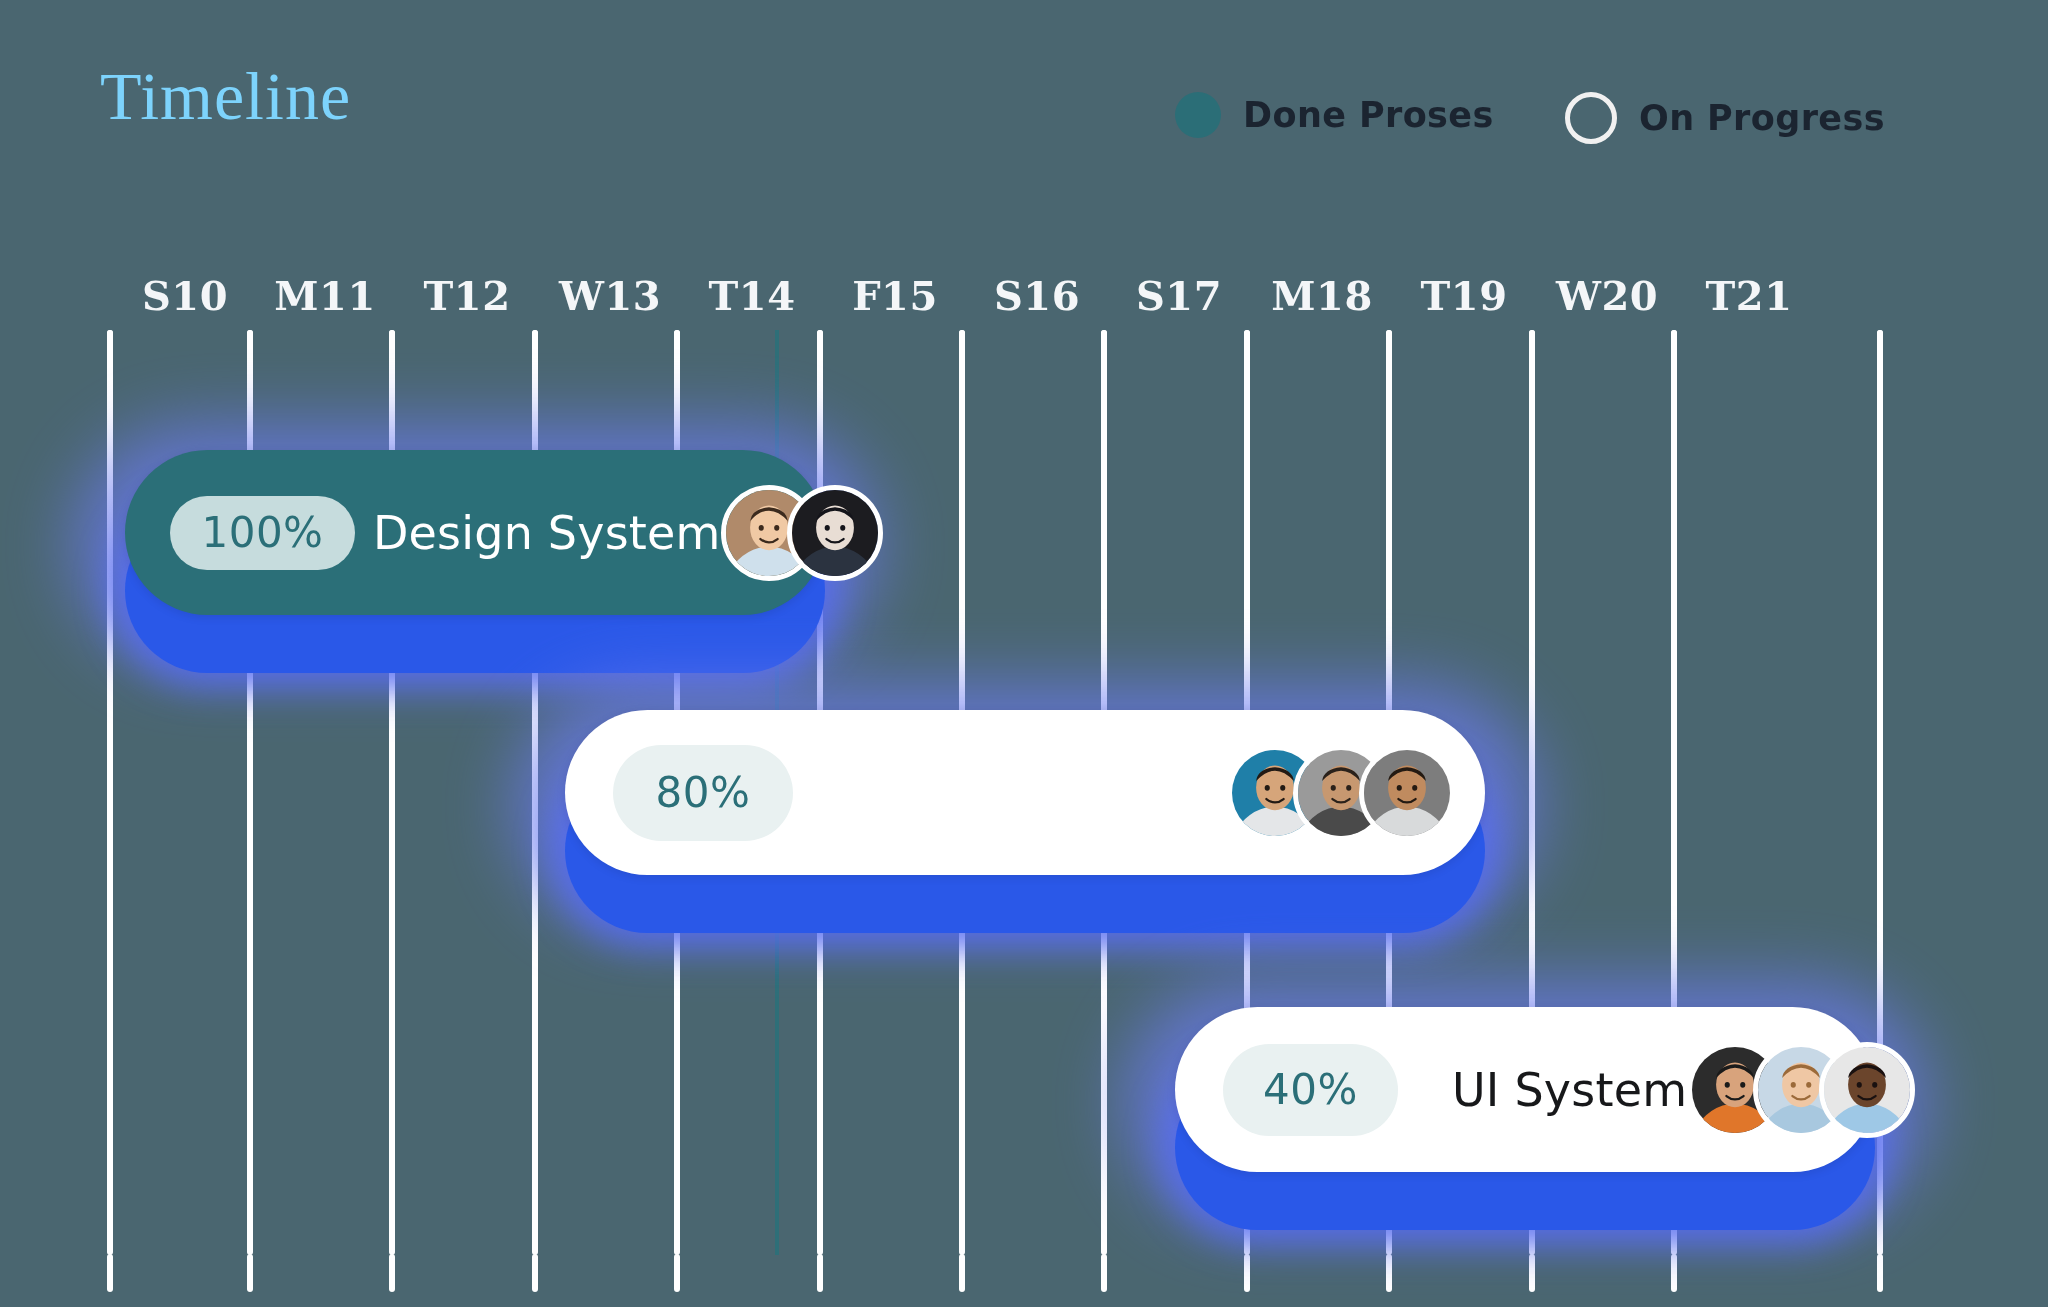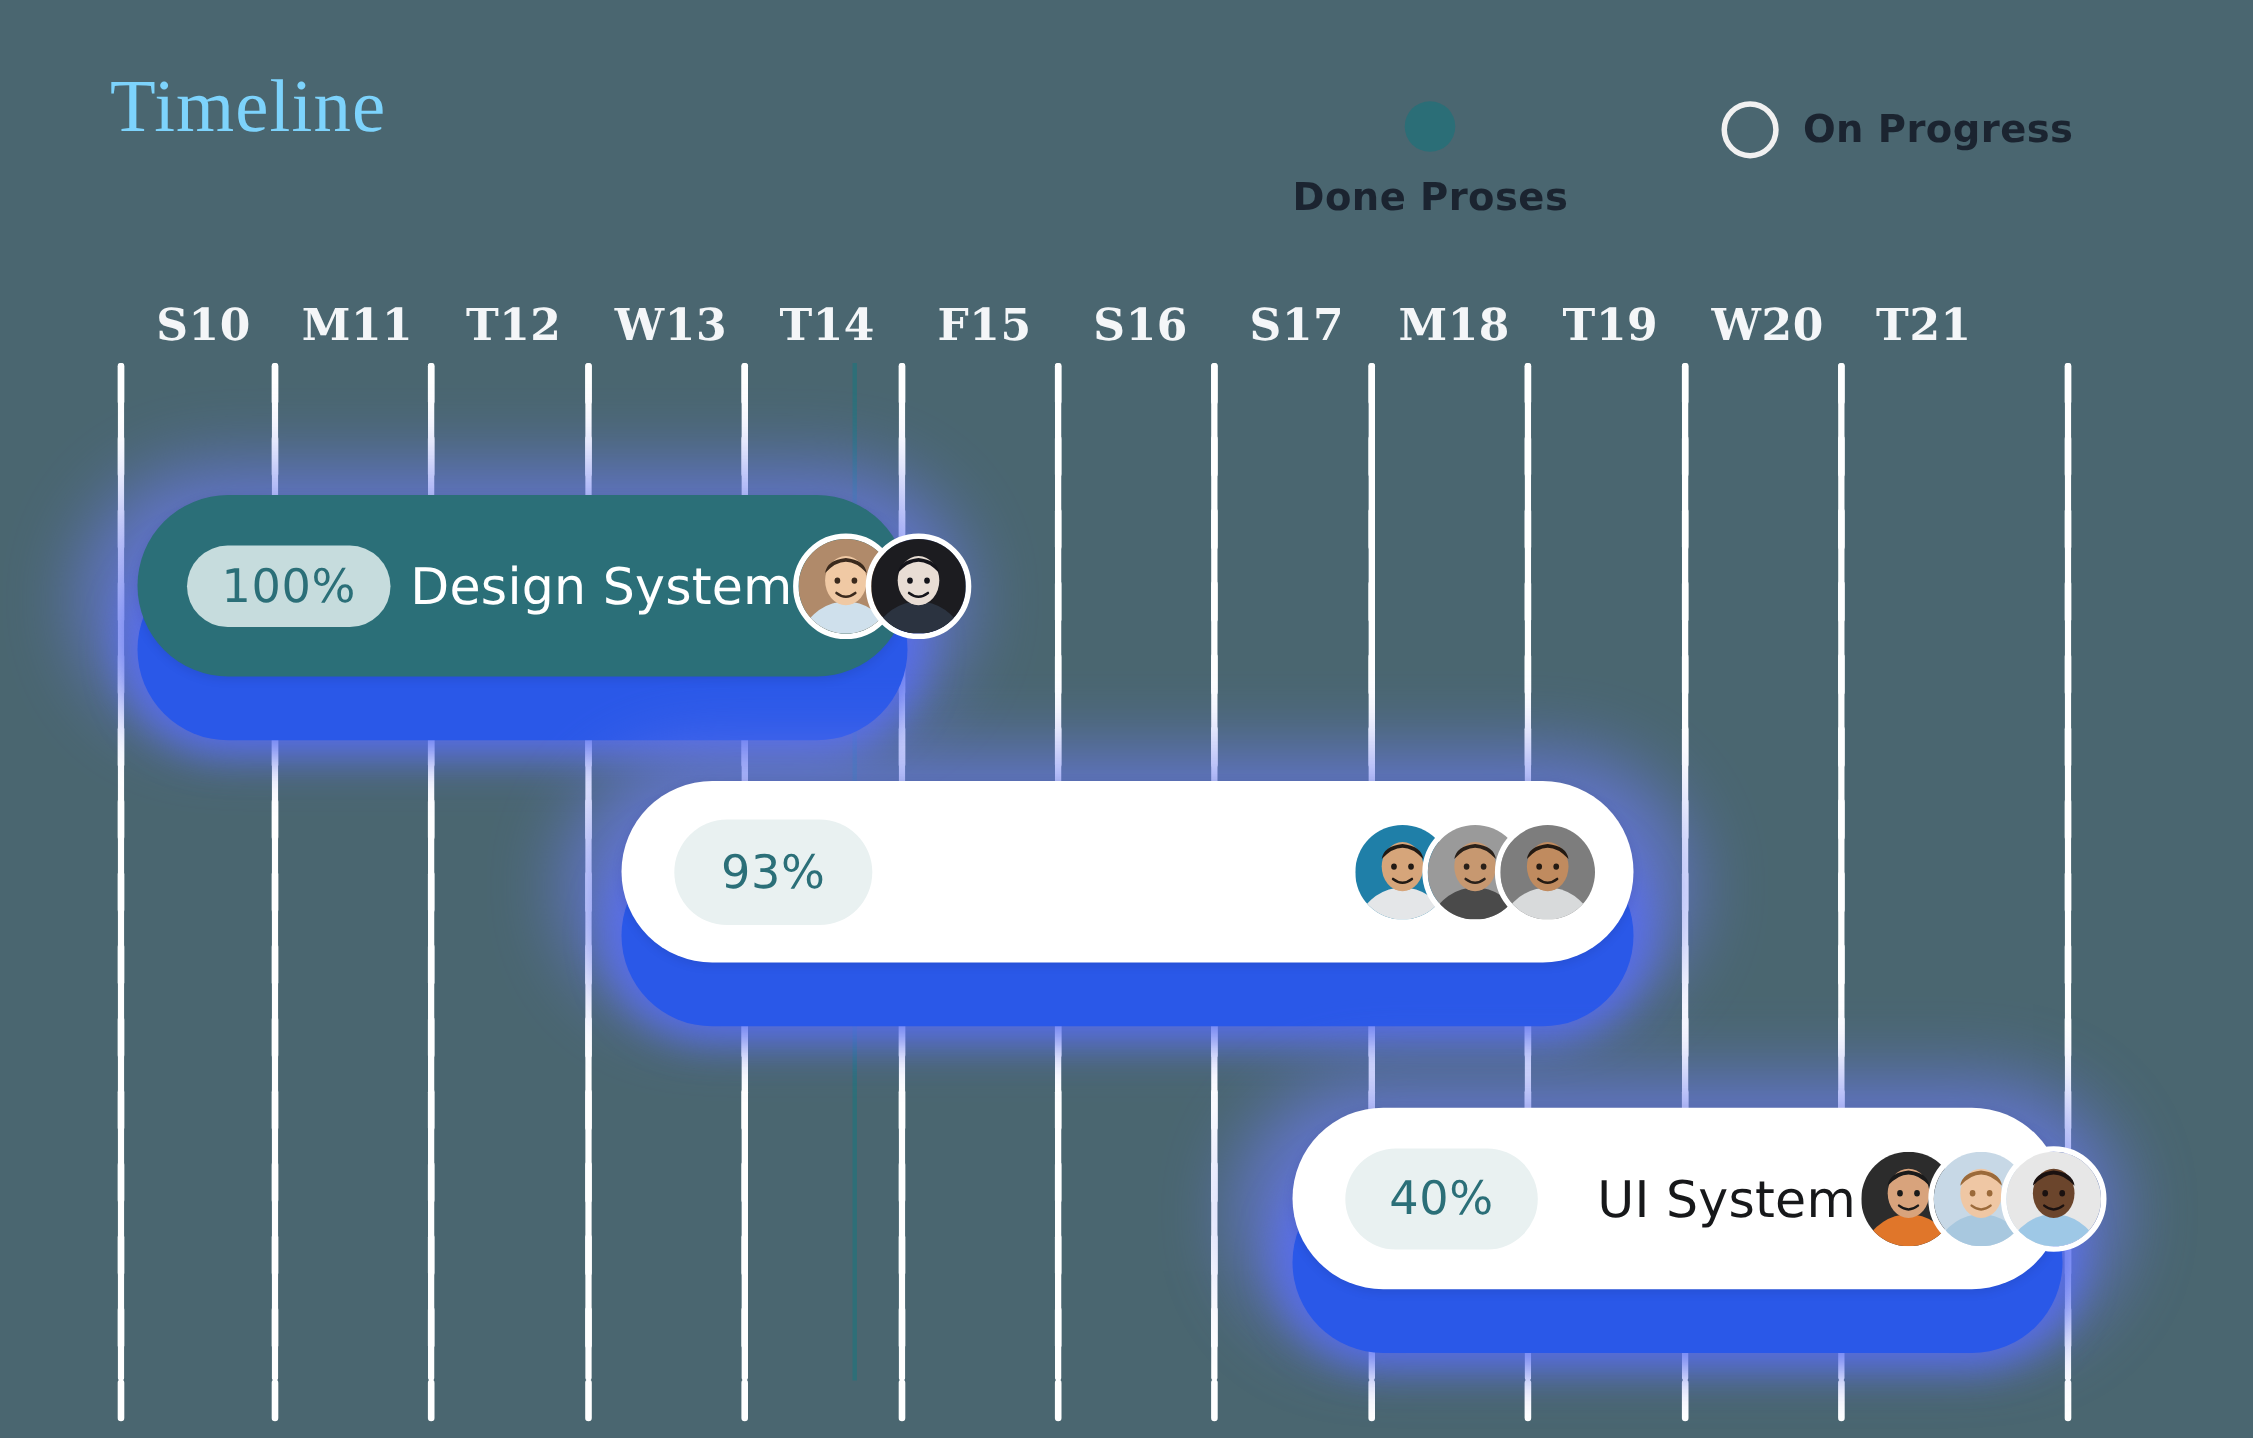--- a/index.html
+++ b/index.html
@@ -12,21 +12,21 @@
   #stage{position:absolute;inset:0;}
 
   
   .title{
     position:absolute;left:100px;top:62px;
     font-size:68px;line-height:1;letter-spacing:1px;
     color:#7dd3fc;font-weight:400;
     font-family:Liberation Serif, serif;
   }
   .legend{position:absolute;top:92px;display:flex;align-items:center;gap:22px;}
-  .legend.done{left:1175px;flex-direction:column;}
+  .legend.done{left:1175px;}
   .legend.prog{left:1565px;}
   .dot-filled{width:46px;height:46px;border-radius:50%;background:#2b6e77;display:block;}
   .dot-hollow{width:42px;height:42px;border-radius:50%;border:5px solid #f1f1f1;background:transparent;display:block;}
   .legend-label{
     font-size:35px;color:#1b2430;font-weight:600;letter-spacing:.4px;
     font-family:"DejaVu Sans", sans-serif;white-space:nowrap;
   }
 
   
   #grid{position:absolute;left:0;top:0;width:2048px;height:1307px;}
@@ -391,21 +391,21 @@
               </svg>
             </div>
           </div>
         </div>
       </div>
       <div class="task" style="left: 565px; top: 710px; width: 920px; height: 165px;">
         <div class="glow"></div>
         <div class="under" style="background: rgb(42, 88, 232);"></div>
         <div class="bar white" style="padding: 0px 0px 0px 48px;">
           <div class="pill" style="width: 180px; height: 96px;">
-            <span>93%</span>
+            <span>80%</span>
           </div>
           <div class="avatars" style="margin-left: auto; margin-right: 30px;">
             <div class="av">
               <svg viewBox="0 0 100 100" preserveAspectRatio="xMidYMid slice">
                 <rect width="100" height="100" fill="#1f7fa8"></rect>
                 <path d="M0 100 Q20 66 50 66 Q80 66 100 100 Z" fill="#e4e6e8"></path>
                 <ellipse cx="50" cy="44" rx="22" ry="26" fill="#d6a57a"></ellipse>
                 <path d="M28 36 Q50 12 72 36 Q70 22 50 20 Q30 22 28 36 Z" fill="#221a14"></path>
                 <ellipse cx="41" cy="44" rx="3" ry="3.4" fill="#221a14"></ellipse>
                 <ellipse cx="59" cy="44" rx="3" ry="3.4" fill="#221a14"></ellipse>

